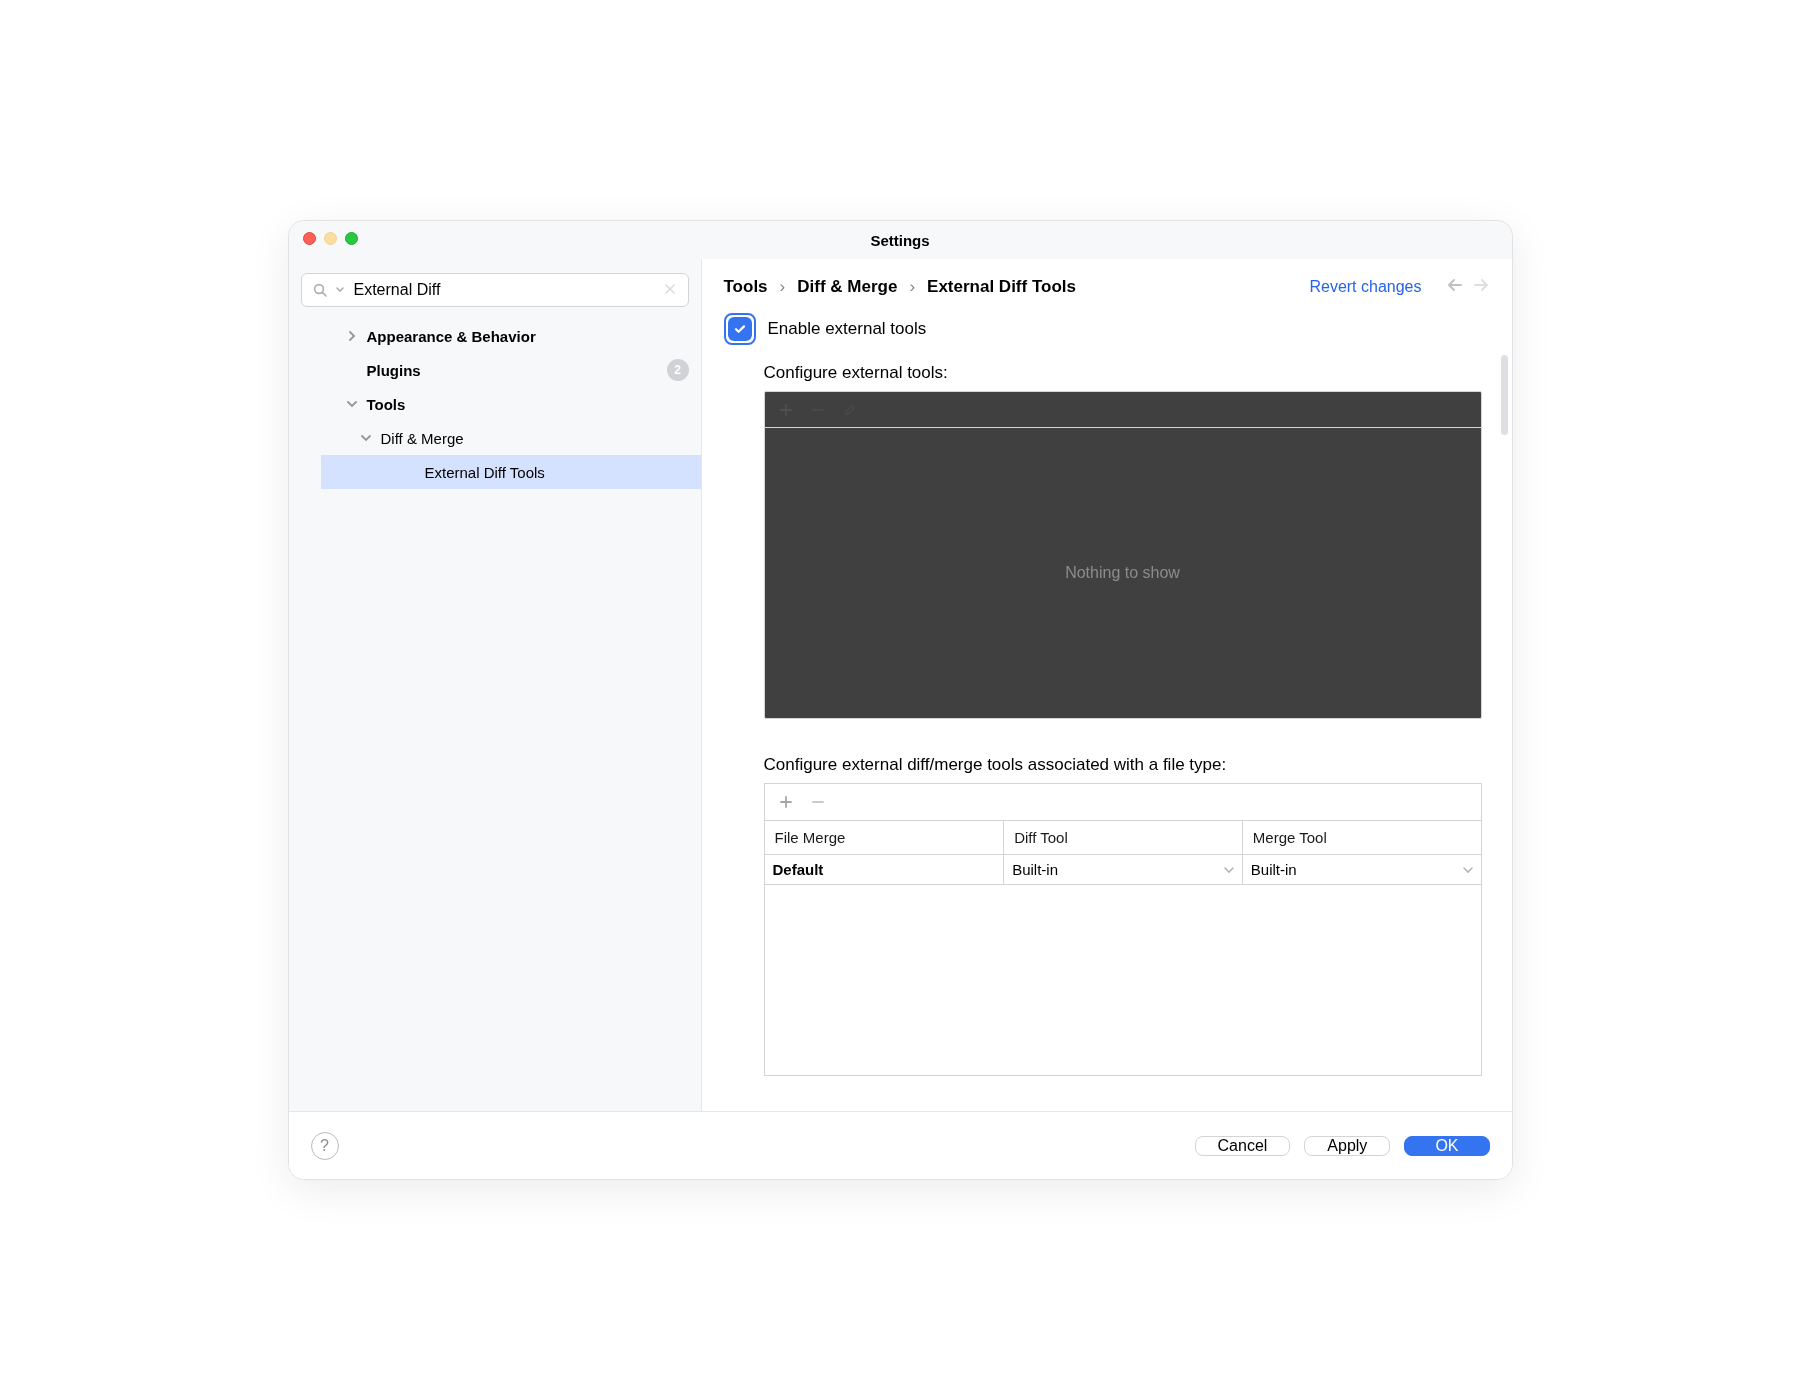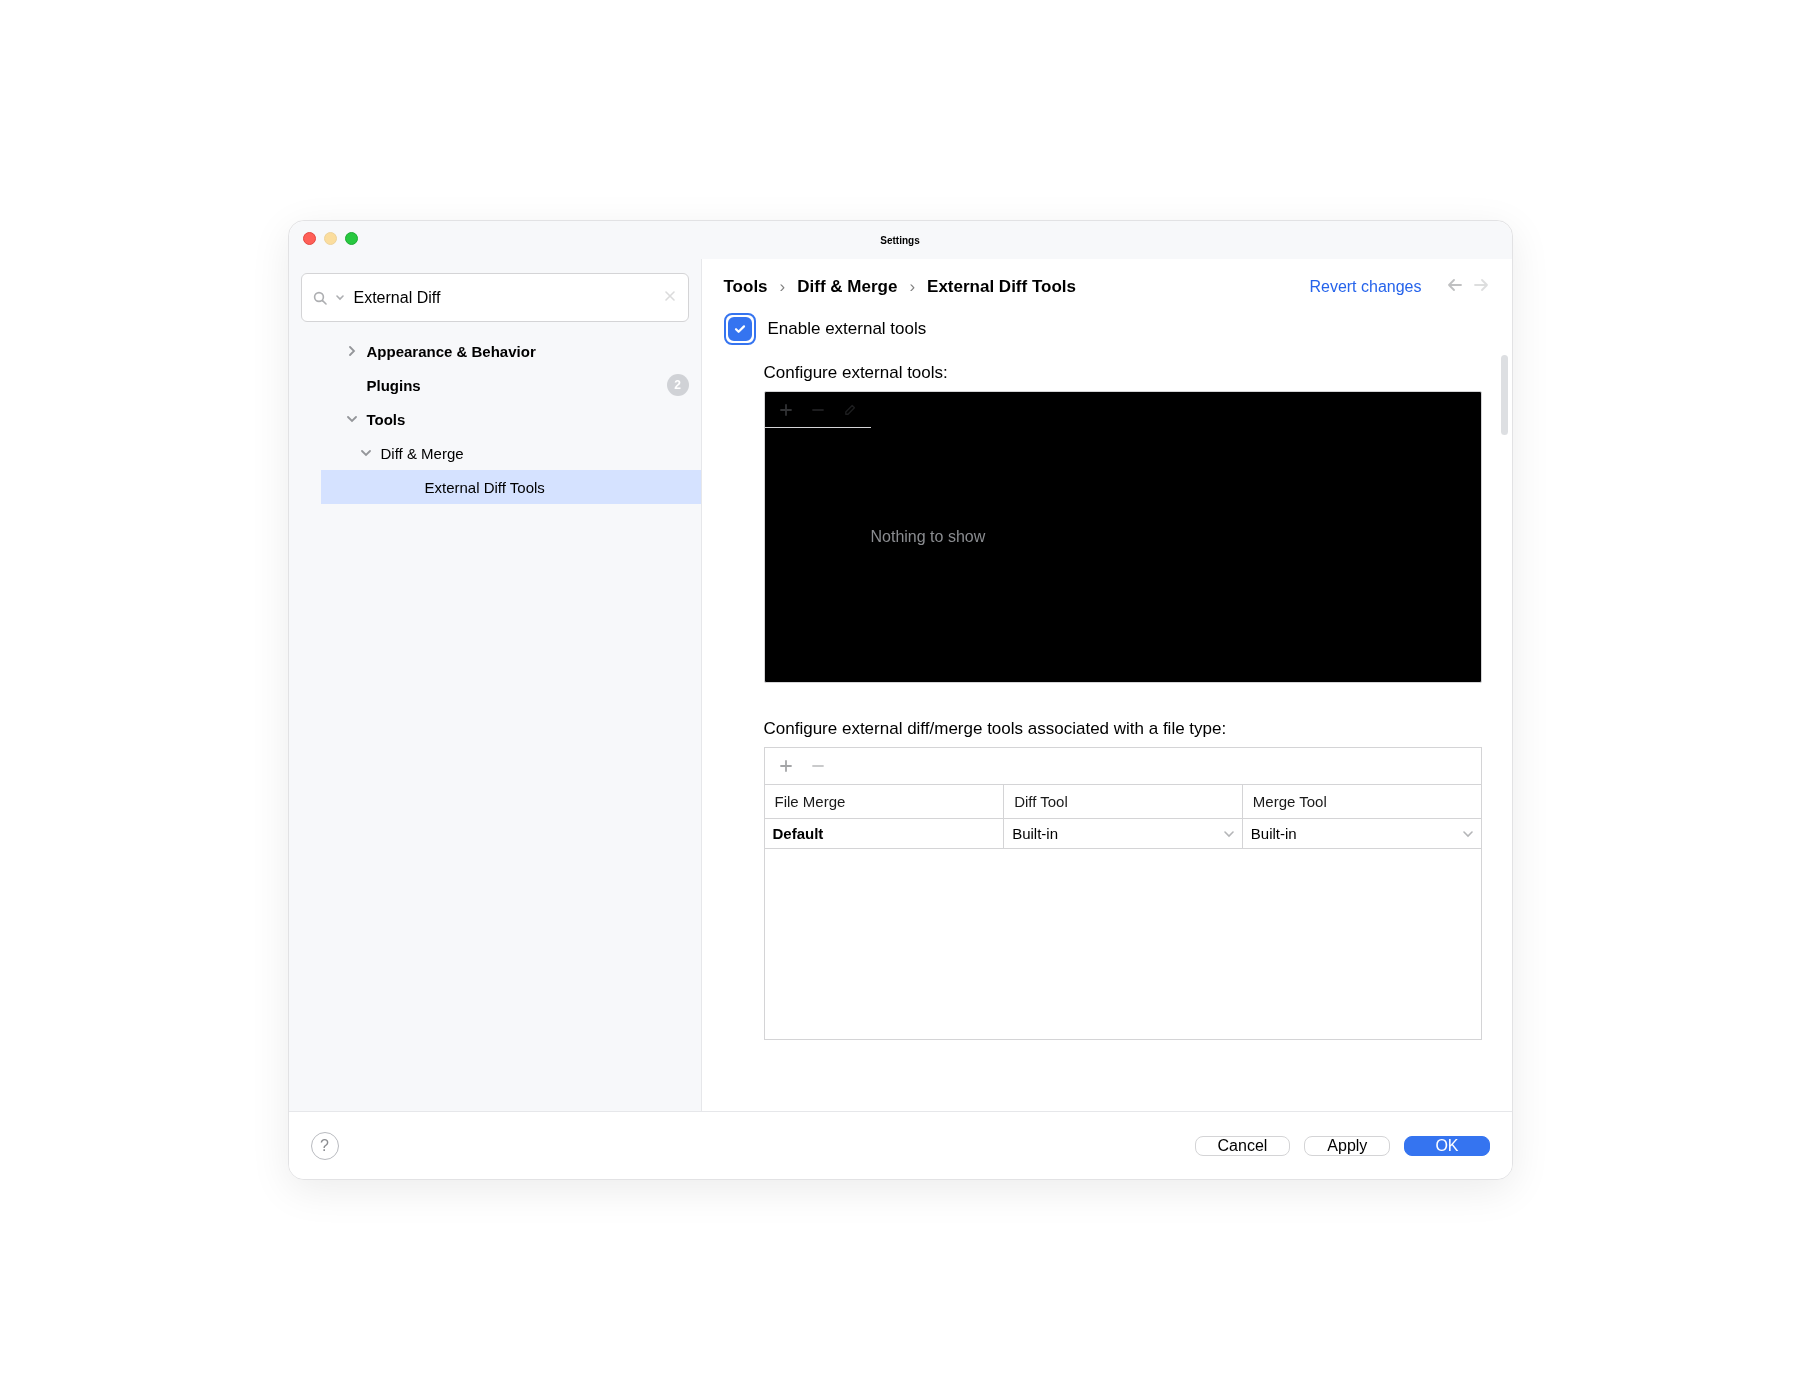--- a/index.html
+++ b/index.html
@@ -27,29 +27,29 @@
   .titlebar{
     height:38px;background:var(--bg-soft);
     display:flex;align-items:center;justify-content:center;
     position:relative;border-top-left-radius:var(--radius-xl);border-top-right-radius:var(--radius-xl);
   }
   .traffic{position:absolute;left:14px;top:11px;display:flex;gap:8px;}
   .traffic span{width:13px;height:13px;border-radius:50%;display:inline-block;}
   .t-red{background:#ff5f57;border:1px solid #e24640;}
   .t-yel{background:#febc2e;border:1px solid #e0a528;opacity:.45;}
   .t-grn{background:#28c840;border:1px solid #1eab33;}
-  .title{font-weight:600;font-size:10px;}
+  .title{font-weight:600;font-size:15px;}
   .body{flex:1;display:flex;min-height:0;}
   .sidebar{
     width:413px;flex-shrink:0;background:var(--bg-soft);
     border-right:1px solid #e6e7ea;display:flex;flex-direction:column;
   }
   .search-wrap{padding:14px 12px 6px;}
   .search{
-    height:49px;border:1px solid var(--border);border-radius:6px;background:#fff;
+    height:34px;border:1px solid var(--border);border-radius:6px;background:#fff;
     display:flex;align-items:center;gap:8px;padding:0 10px;
   }
   .search svg{opacity:.55;}
   .search input{
     flex:1;border:none;outline:none;font-size:16px;background:transparent;
   }
   .clear-btn{background:none;border:none;cursor:pointer;padding:0 2px;opacity:.5;}
   .tree{padding-top:6px;font-size:15px;overflow:auto;margin-left:32px;}
   .tree-item{
     display:flex;align-items:center;gap:8px;height:34px;
@@ -86,21 +86,21 @@
     display:flex;align-items:center;justify-content:center;background:var(--blue);
   }
   .checkbox svg{display:block;}
   .checkbox-outline-ring{
     padding:2px;border:2px solid var(--blue);border-radius:8px;display:inline-flex;
   }
   .check-label{font-size:17px;}
   .section-label{font-size:17px;margin:6px 0 8px 40px;}
   .toolbox{
     margin-left:40px;border:1px solid var(--border);border-radius:2px;
-    min-height:34px;display:flex;background:#000000;
+    min-height:34px;display:flex;flex-direction:column;background:#404040;
   }
   .toolbox-bar{height:36px;border-bottom:1px solid var(--border);display:flex;align-items:center;gap:6px;padding:0 8px;}
   .ico-btn{
     width:26px;height:26px;display:flex;align-items:center;justify-content:center;
     border:none;background:none;cursor:pointer;opacity:.55;border-radius:4px;
   }
   .ico-btn.disabled{opacity:.32;cursor:default;}
   .empty{
     height:290px;display:flex;align-items:center;justify-content:center;
     color:#8a8c90;font-size:16px;

